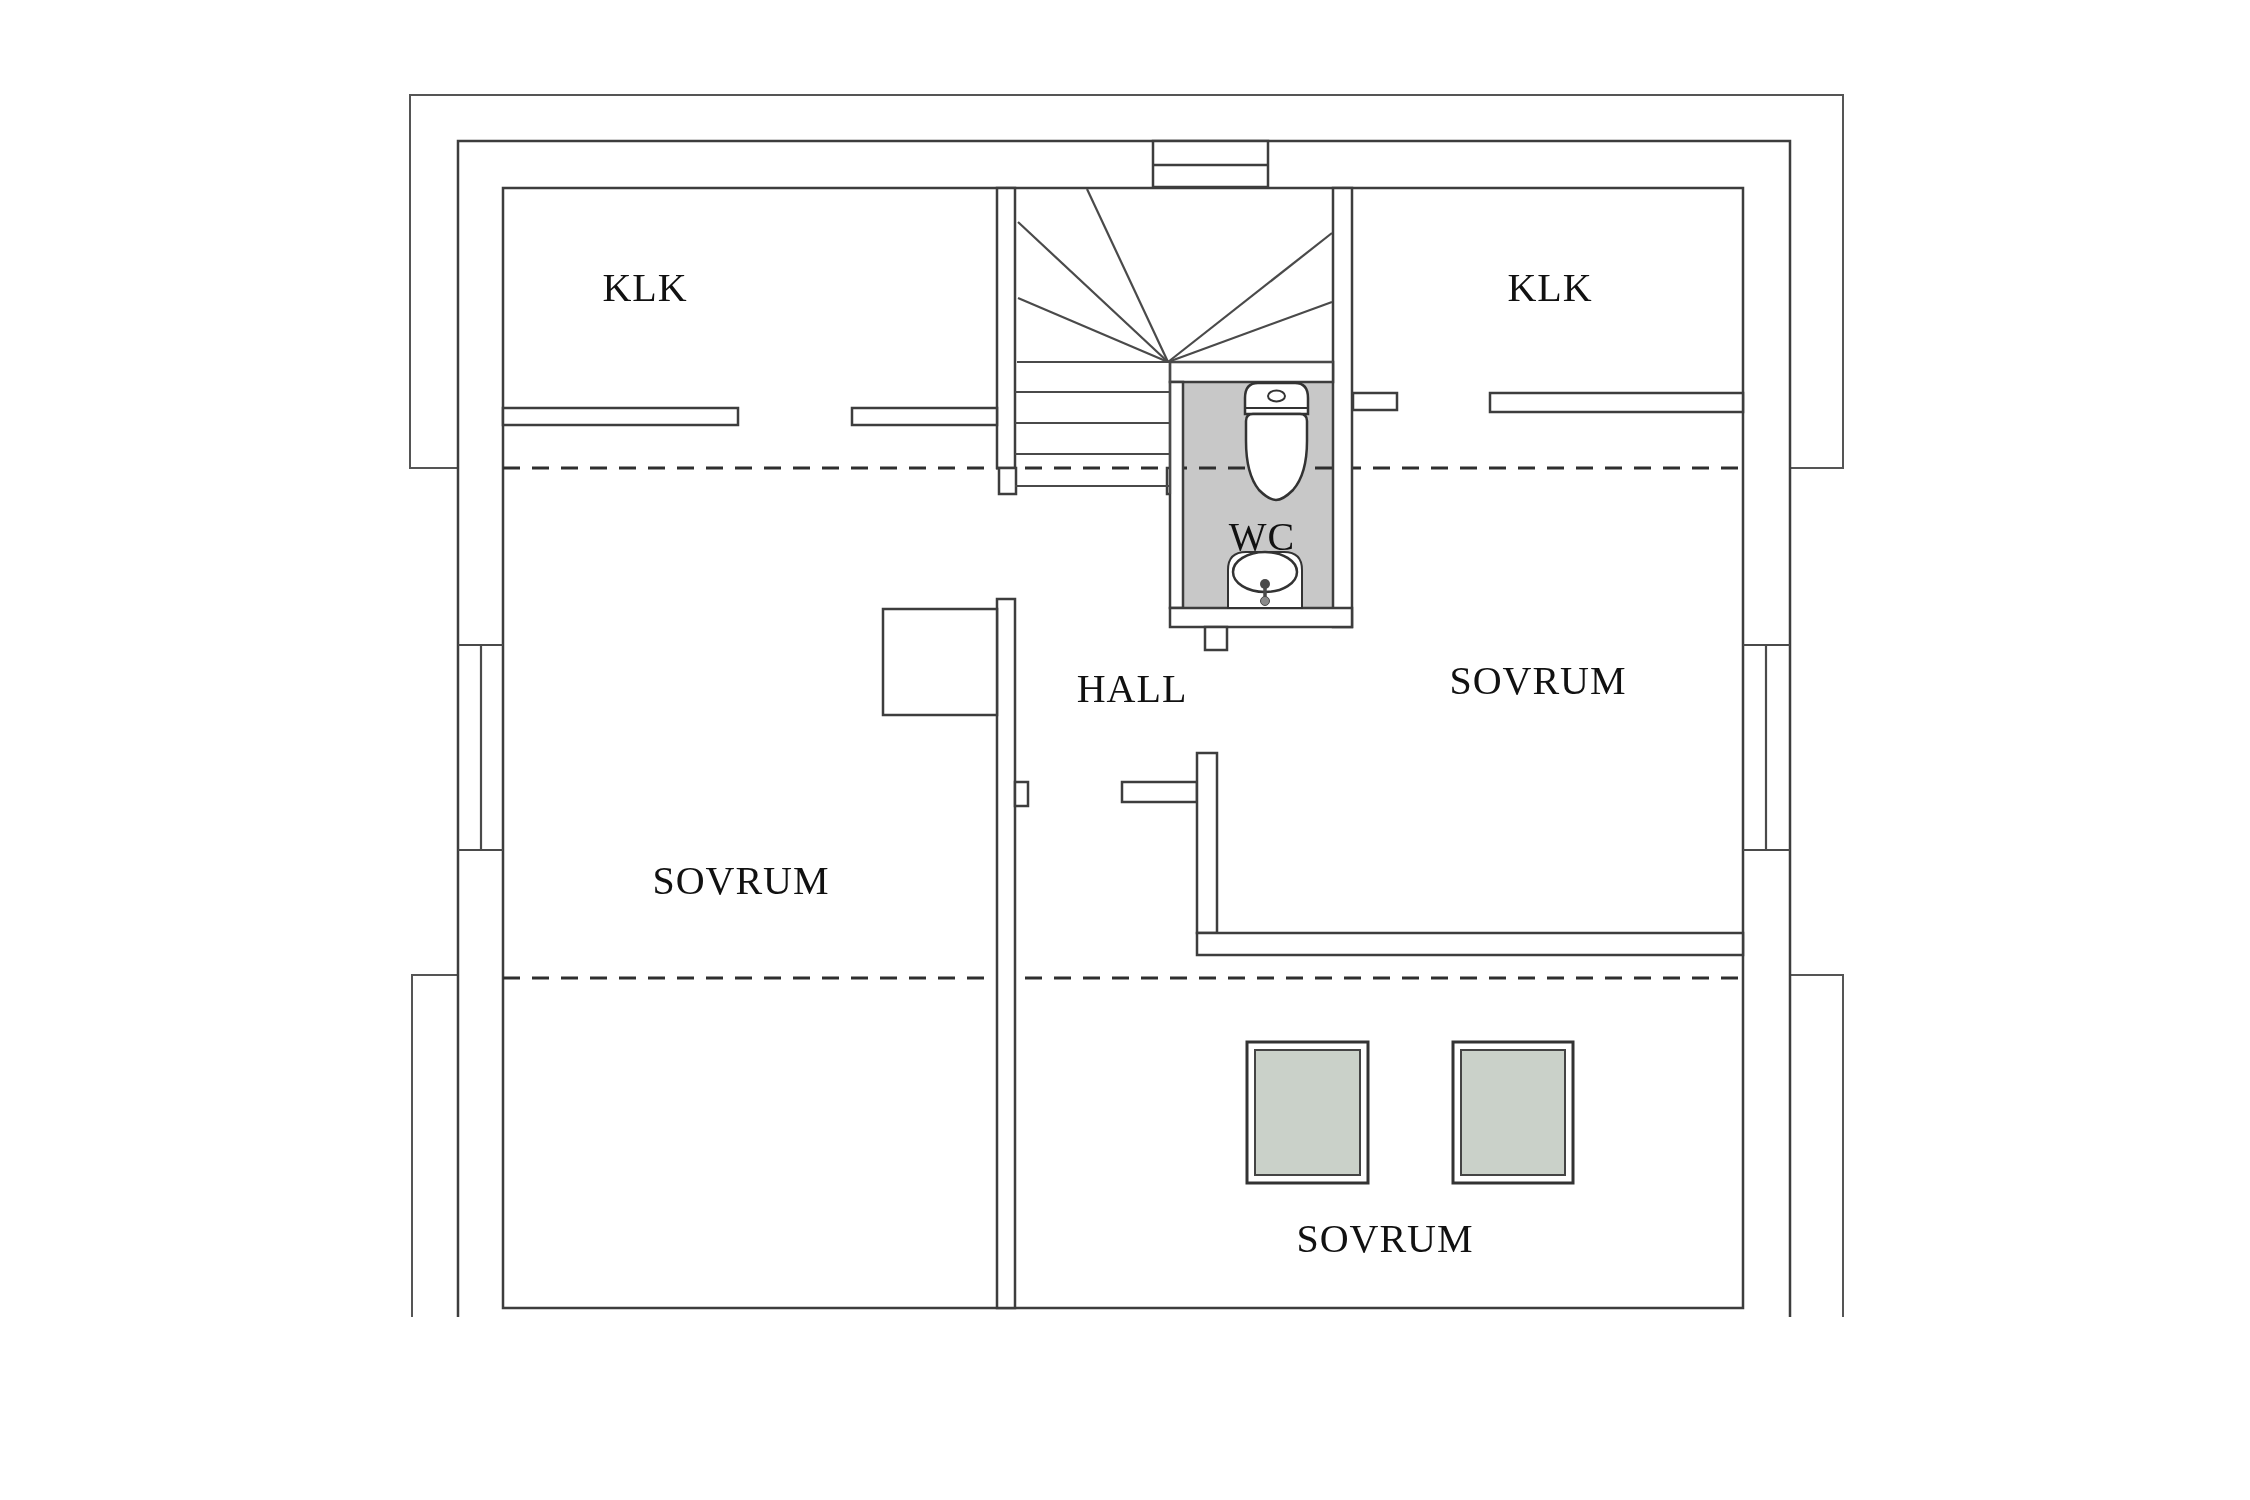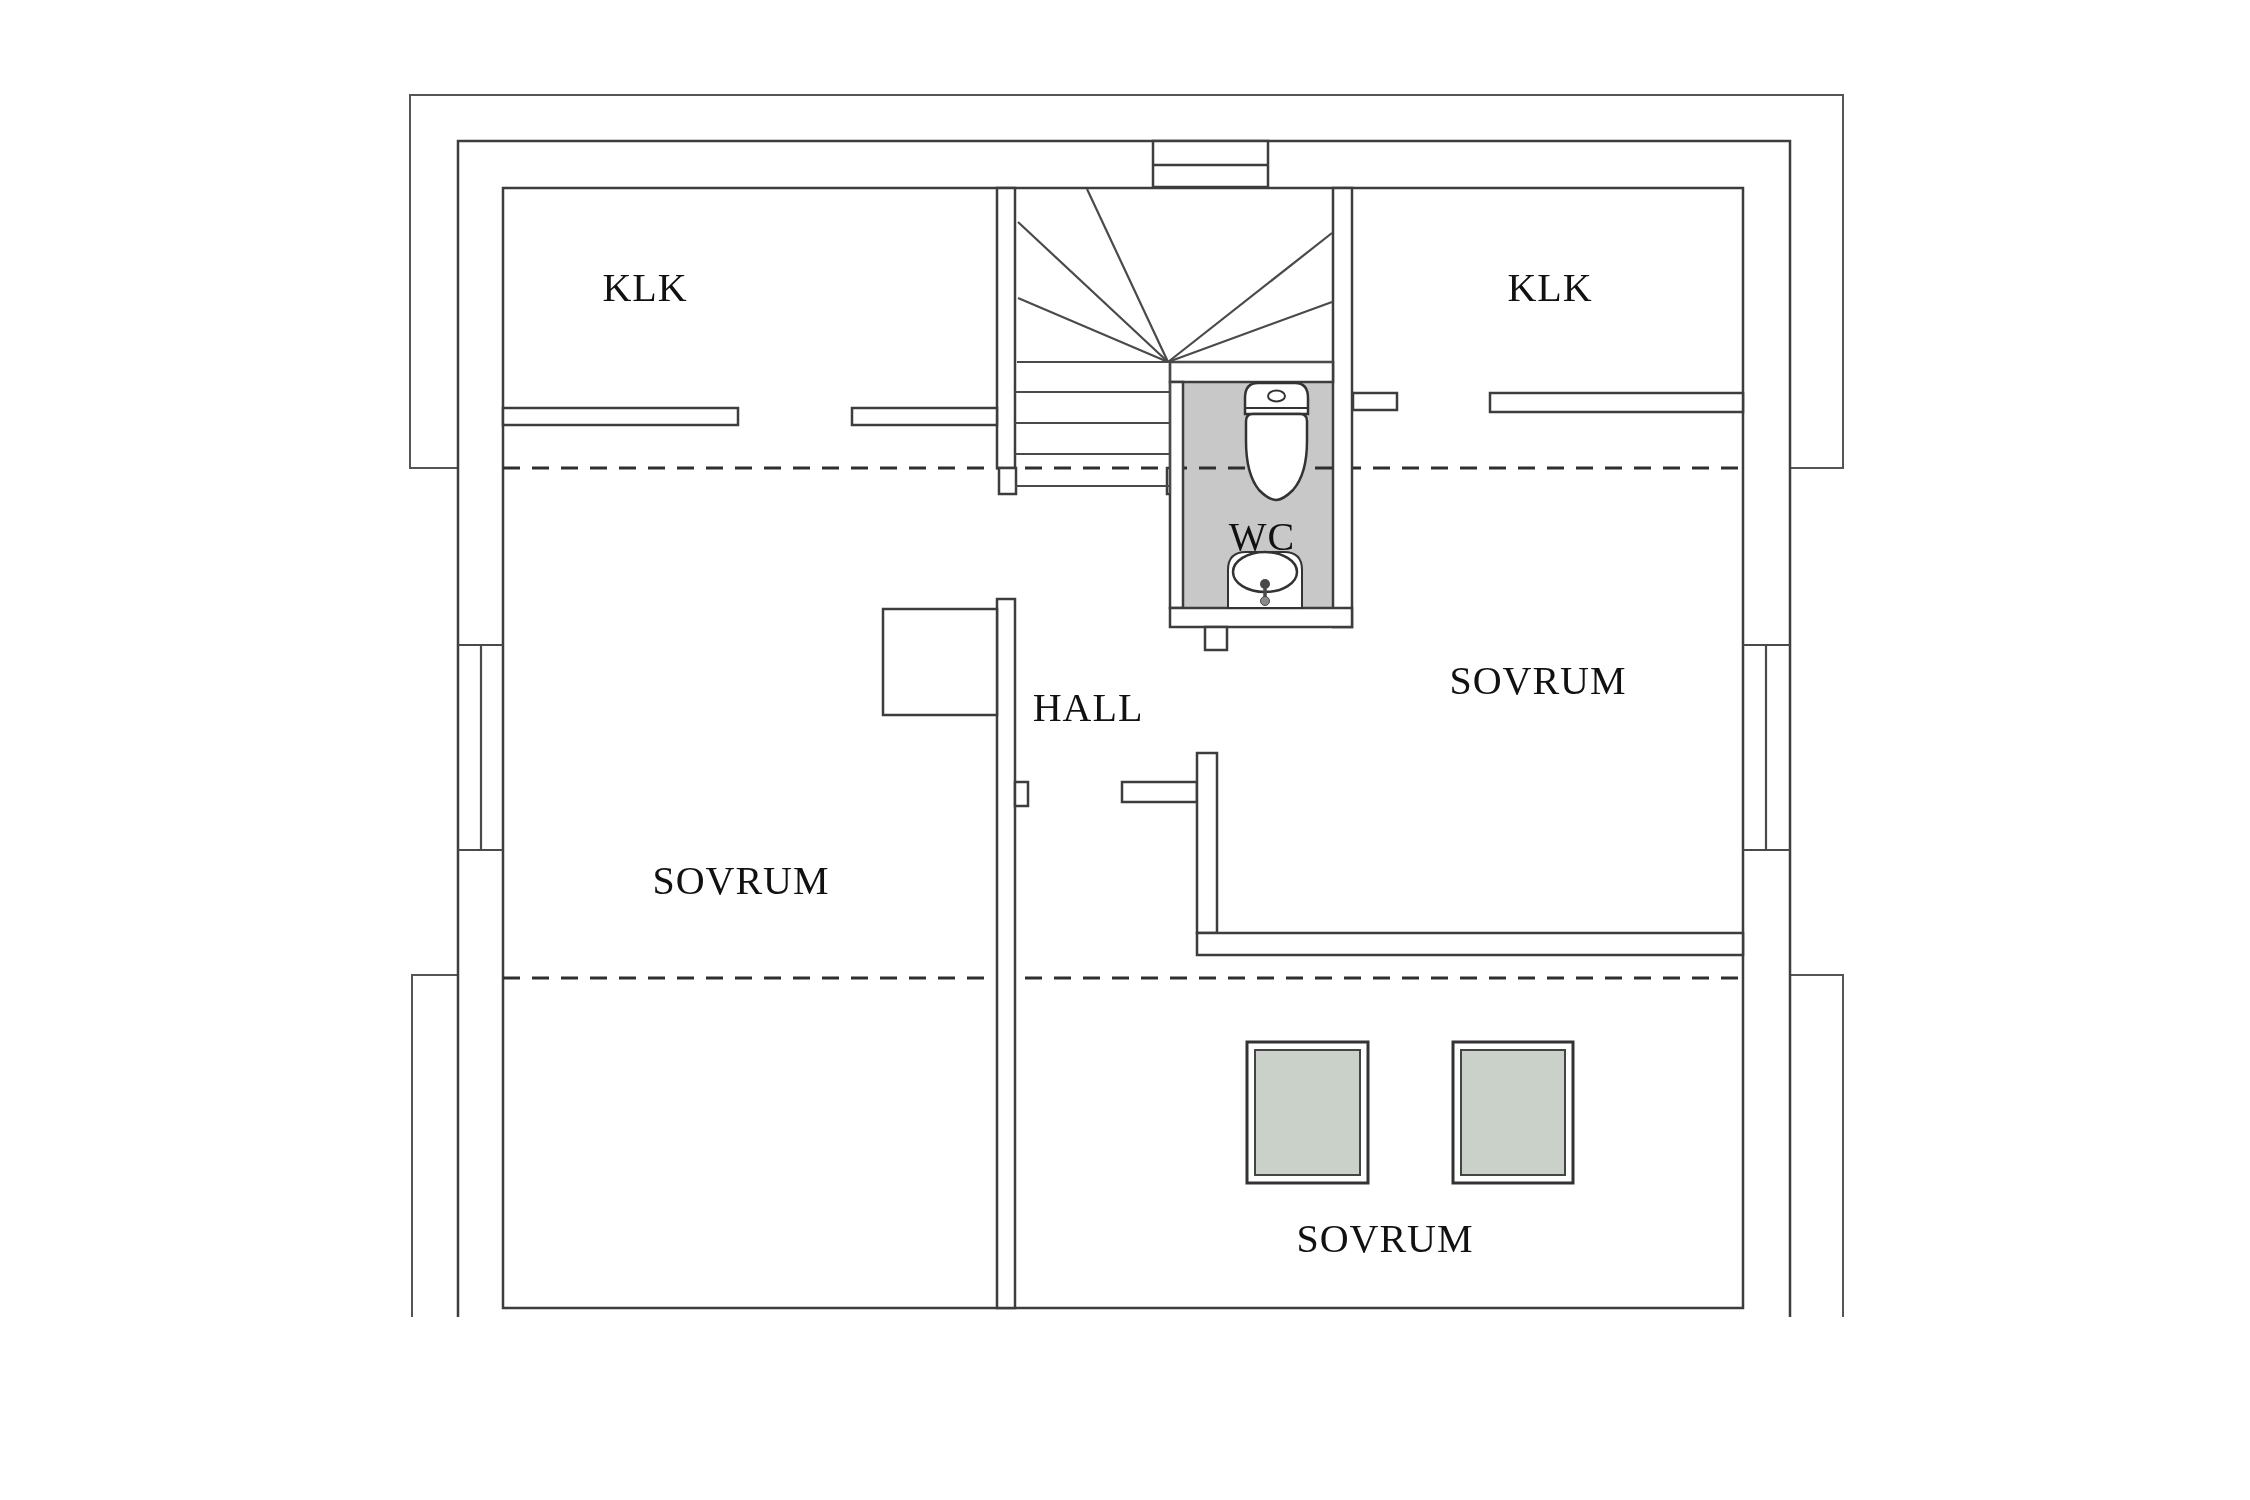--- a/index.html
+++ b/index.html
@@ -126,18 +126,18 @@
     </g>
     <g>
       <rect x="1453" y="1042" width="120" height="141" fill="#ffffff" stroke="#333333" stroke-width="3"></rect>
       <rect x="1461" y="1050" width="104" height="125" stroke="#444444" stroke-width="2" fill="#cad1c9"></rect>
     </g>
   </svg>
 
   <div class="room-label" style="left:645px;  top:287px;">KLK</div>
   <div class="room-label" style="left:1550px; top:287px;">KLK</div>
   <div class="room-label" style="left:1262px; top:536px;">WC</div>
-  <div class="room-label" style="left:1088px; top:688px;margin-top:19px;">HALL</div>
+  <div class="room-label" style="left:1132px; top:688px;">HALL</div>
   <div class="room-label" style="left:1538px; top:680px;">SOVRUM</div>
   <div class="room-label" style="left:741px;  top:880px;">SOVRUM</div>
   <div class="room-label" style="left:1385px; top:1238px;">SOVRUM</div>
 
 </div>
 
 </body></html>

